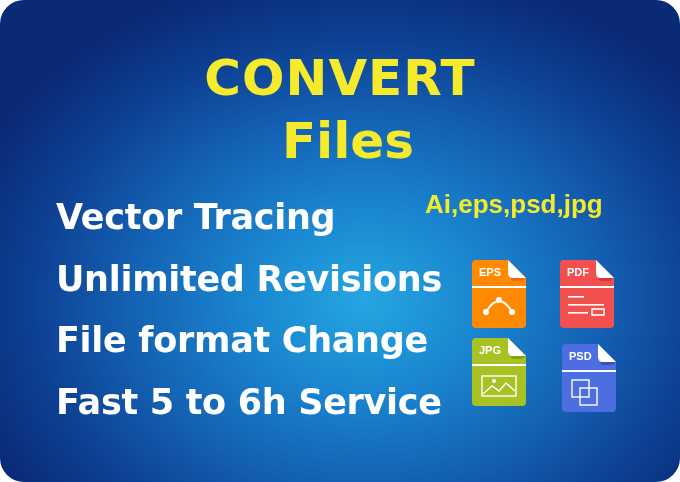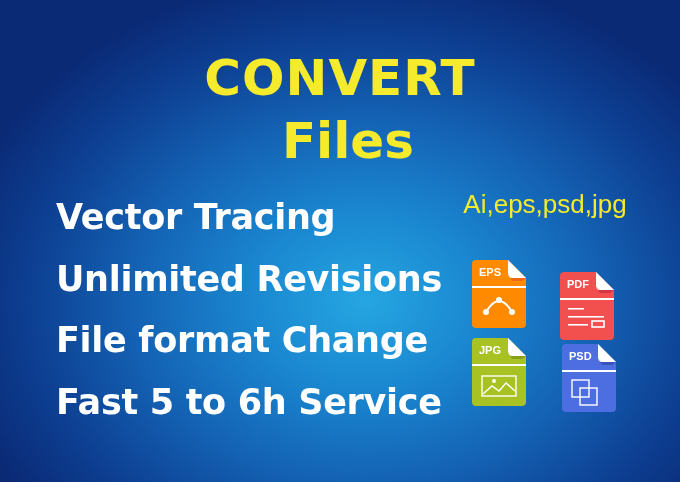--- a/index.html
+++ b/index.html
@@ -14,20 +14,21 @@
       font-family: "DejaVu Sans", sans-serif;
     }
     .banner {
       position: absolute;
       left: 0; top: 0;
       width: 680px;
       height: 482px;
       background: radial-gradient(ellipse 420px 330px at 365px 300px,
         #25a6e2 0%, #1a86cf 28%, #1462b4 55%, #0d3f92 80%, #0a2a76 100%);
       overflow: hidden;
+      border-radius: 24px;
     }
     .title {
       position: absolute;
       left: 0; width: 680px;
       text-align: center;
       color: #f5ea2c;
       font-family: "DejaVu Sans", sans-serif;
       font-weight: bold;
       letter-spacing: 0px;
     }
@@ -57,24 +58,23 @@
       height: 34px;
       margin-bottom: 27.5px;
       white-space: nowrap;
       letter-spacing: -0.3px;
     }
     .formats {
       position: absolute;
       left: 425px;
       width: 240px;
       top: 190px;
-      text-align: center;
       color: #f5ea2c;
       font-family: "Liberation Sans", sans-serif;
-      font-weight: normal;
+      font-weight: bold;
       font-size: 26px;
       line-height: 28px;
     }
     .file-icon {
       position: absolute;
       width: 34px;
       height: 68px;
     }
     .file-icon svg {
       display: block;
@@ -116,21 +116,21 @@
       <path d="M36 14 a4 4 0 0 0 4 4 H54 L50 21 H40 Z" fill="#e25a1c" opacity="0.7"></path>
       <rect x="0" y="26" width="54" height="2" fill="#ffffff"></rect>
       <path d="M14 52 Q27 30 40 52" fill="none" stroke="#ffffff" stroke-width="2"></path>
       <circle cx="14" cy="52" r="3" fill="#ffffff"></circle>
       <circle cx="27" cy="40" r="3" fill="#ffffff"></circle>
       <circle cx="40" cy="52" r="3" fill="#ffffff"></circle>
     </svg>
     <span class="file-label">EPS</span>
   </div>
 
-  <div class="file-icon" style="left:560px; top:272px;">
+  <div class="file-icon" style="left:560px; top:260px;">
     <svg width="54" height="68" viewBox="0 0 54 68">
       <path d="M4 0 H36 L54 18 V64 a4 4 0 0 1 -4 4 H4 a4 4 0 0 1 -4 -4 V4 a4 4 0 0 1 4 -4 Z" fill="#f24f4f"></path>
       <path d="M36 0 L54 18 H40 a4 4 0 0 1 -4 -4 Z" fill="#ffffff"></path>
       <path d="M36 14 a4 4 0 0 0 4 4 H54 L50 21 H40 Z" fill="#b8283a" opacity="0.6"></path>
       <rect x="0" y="26" width="54" height="2" fill="#ffffff"></rect>
       <rect x="8" y="36" width="16" height="1.6" fill="#ffffff"></rect>
       <rect x="8" y="44" width="36" height="1.6" fill="#ffffff"></rect>
       <rect x="8" y="52" width="20" height="1.6" fill="#ffffff"></rect>
       <rect x="32" y="49" width="12" height="6" fill="none" stroke="#ffffff" stroke-width="1.6"></rect>
     </svg>

